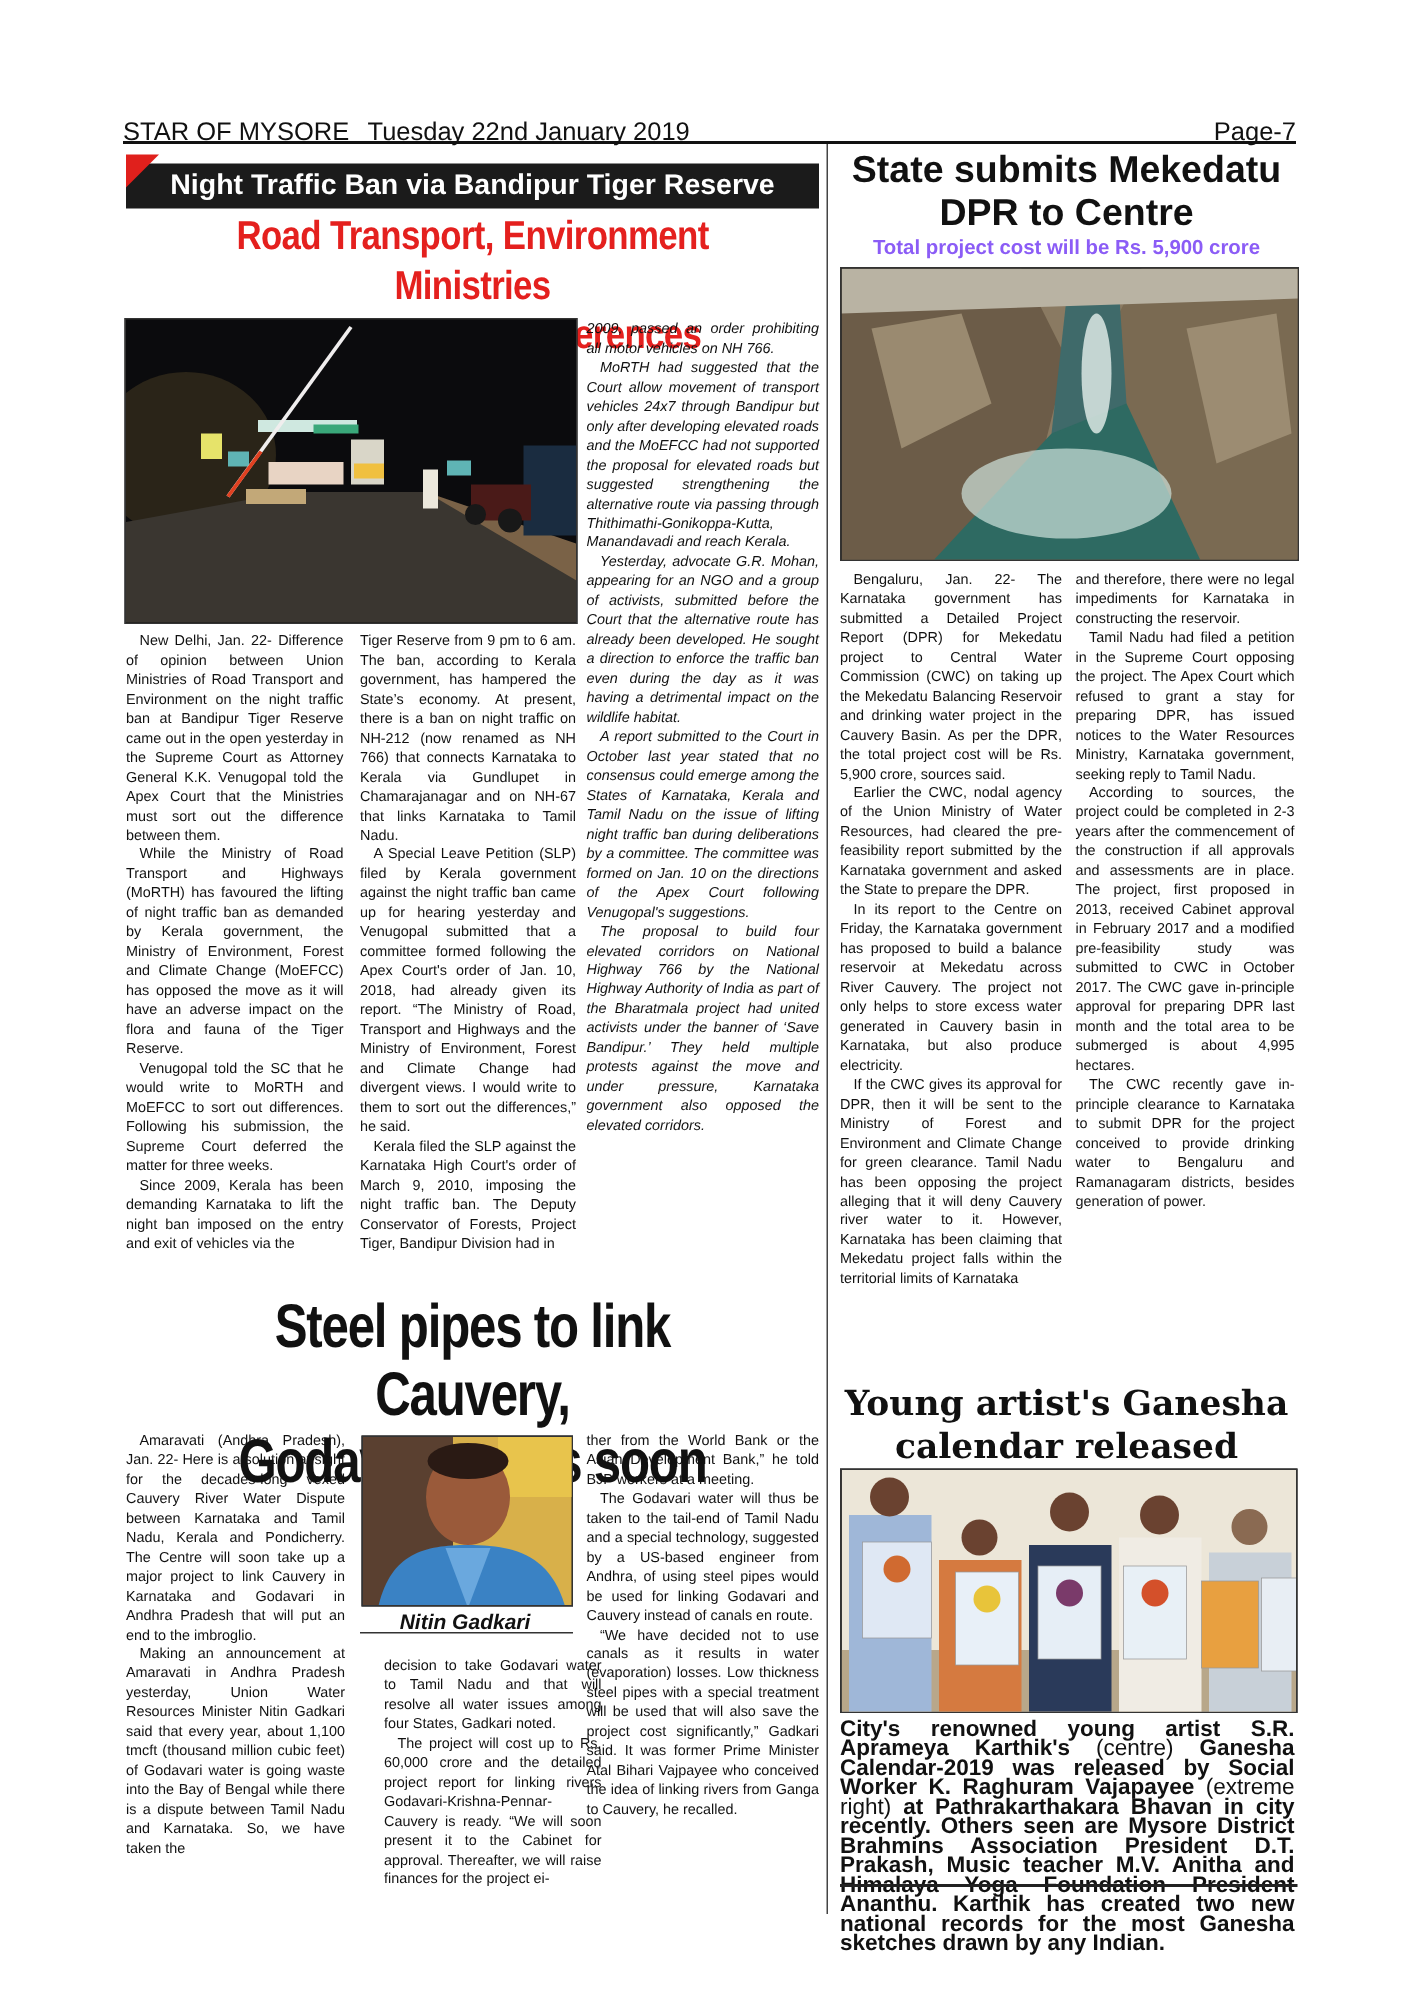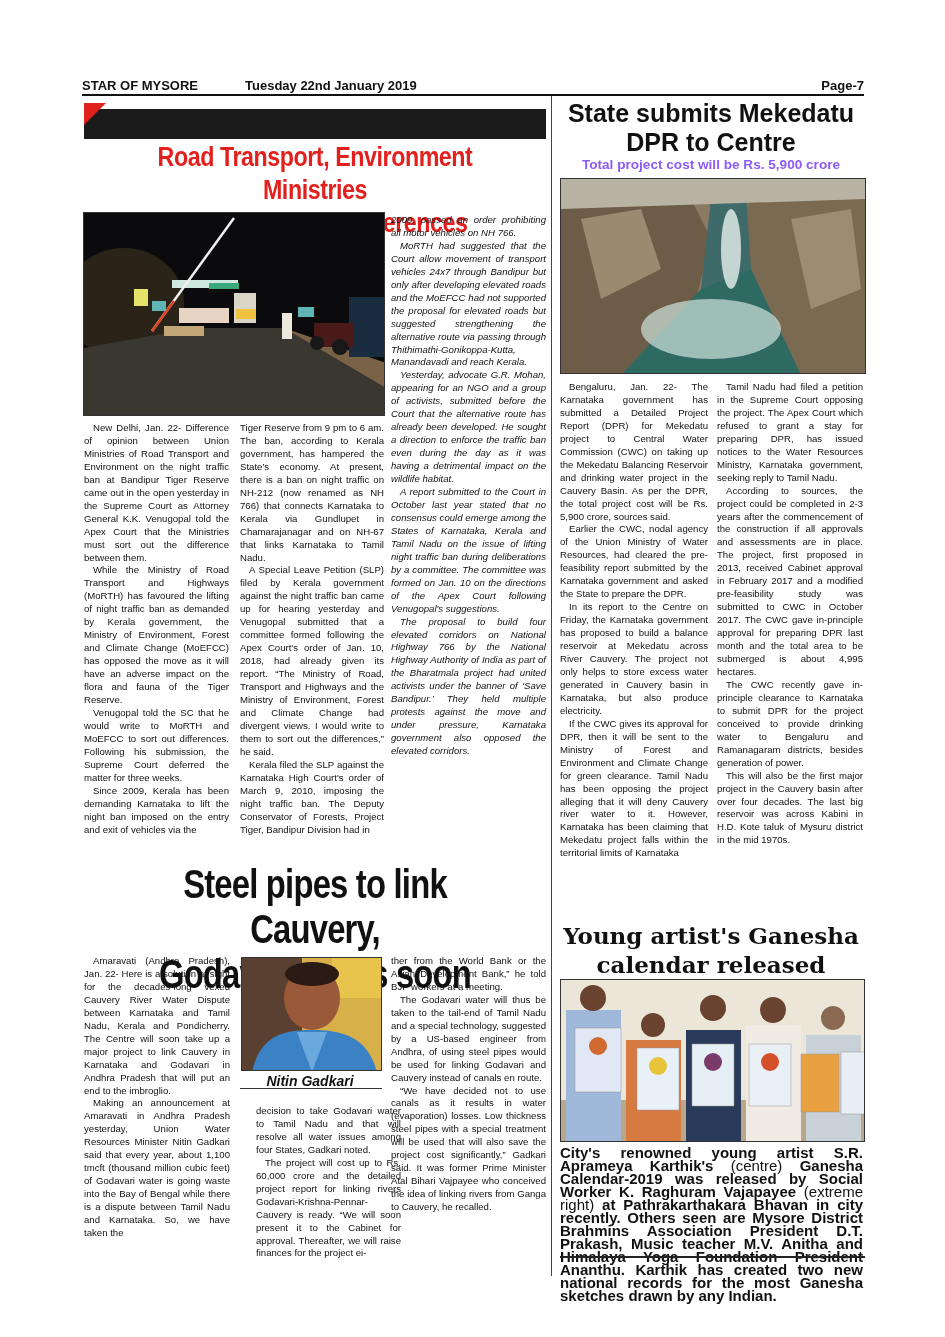--- a/index.html
+++ b/index.html
@@ -1,18 +1,18 @@
 <!DOCTYPE html>
 <html><head>
 <meta charset="utf-8">
 <style>
   html, body { margin: 0; padding: 0; background: #fff; }
   body { width: 945px; height: 1337px; position: relative; overflow: hidden; font-family: "Liberation Sans", sans-serif; color: #111; }
   .abs { position: absolute; }
-  .masthead { left: 82px; top: 76px; width: 782px; height: 18px; font-weight: bold; font-size: 13px; }
+  .masthead { left: 82px; top: 76px; width: 782px; height: 18px; font-weight: normal; font-size: 17px; }
   .masthead .paper { position: absolute; left: 0; top: 2px; }
   .masthead .date { position: absolute; left: 163px; top: 2px; }
   .masthead .page { position: absolute; right: 0; top: 2px; }
   .rule-top { left: 82px; top: 94px; width: 782px; height: 2px; background: #111; }
   .vrule { left: 551px; top: 96px; width: 1px; height: 1180px; background: #444; }
 
   .kicker { left: 84px; top: 109px; width: 462px; height: 30px; background: #1b1b1b; color: #fff; font-weight: bold; font-size: 19px; line-height: 30px; text-align: center; }
   .kicker .corner { position: absolute; left: 0; top: -6px; width: 0; height: 0; border-top: 22px solid #e0201c; border-right: 22px solid transparent; }
   .red-head { left: 82px; top: 141px; width: 466px; color: #e4201e; font-family: "Liberation Sans", sans-serif; font-weight: bold; font-size: 27px; line-height: 33px; text-align: center; transform: scaleX(0.86); transform-origin: center top; letter-spacing: -0.5px; }
 
@@ -38,20 +38,21 @@
 <div class="abs masthead">
   <span class="paper">STAR OF MYSORE</span>
   <span class="date">Tuesday 22nd January 2019</span>
   <span class="page">Page-7</span>
 </div>
 <div class="abs rule-top"></div>
 <div class="abs vrule"></div>
 
 <div class="abs kicker">
   <span class="corner"></span>
+  <span>Night Traffic Ban via Bandipur Tiger Reserve</span>
 </div>
 <div class="abs red-head">
   <div>Road Transport, Environment Ministries</div>
   <div>asked to sort out differences</div>
 </div>
 
 <div class="abs photo" style="left:83px; top:212px; width:302px; height:204px;">
   <svg width="302" height="204" viewBox="0 0 302 204">
     <rect width="302" height="204" fill="#0b0b0d"></rect>
     <ellipse cx="40" cy="90" rx="60" ry="55" fill="#2a2418"></ellipse>
@@ -116,24 +117,24 @@
   </svg>
 </div>
 
 <div class="abs col" style="left:560px; top:381px; width:148px;">
   <p>Bengaluru, Jan. 22- The Karnataka government has submitted a Detailed Project Report (DPR) for Mekedatu project to Central Water Commission (CWC) on taking up the Mekedatu Balancing Reservoir and drinking water project in the Cauvery Basin. As per the DPR, the total project cost will be Rs. 5,900 crore, sources said.</p>
   <p>Earlier the CWC, nodal agency of the Union Ministry of Water Resources, had cleared the pre-feasibility report submitted by the Karnataka government and asked the State to prepare the DPR.</p>
   <p>In its report to the Centre on Friday, the Karnataka government has proposed to build a balance reservoir at Mekedatu across River Cauvery. The project not only helps to store excess water generated in Cauvery basin in Karnataka, but also produce electricity.</p>
   <p>If the CWC gives its approval for DPR, then it will be sent to the Ministry of Forest and Environment and Climate Change for green clearance. Tamil Nadu has been opposing the project alleging that it will deny Cauvery river water to it. However, Karnataka has been claiming that Mekedatu project falls within the territorial limits of Karnataka</p>
 </div>
 <div class="abs col" style="left:717px; top:381px; width:146px;">
+  <p style="text-indent:0">and therefore, there were no legal impediments for Karnataka in constructing the reservoir.</p>
   <p>Tamil Nadu had filed a petition in the Supreme Court opposing the project. The Apex Court which refused to grant a stay for preparing DPR, has issued notices to the Water Resources Ministry, Karnataka government, seeking reply to Tamil Nadu.</p>
   <p>According to sources, the project could be completed in 2-3 years after the commencement of the construction if all approvals and assessments are in place. The project, first proposed in 2013, received Cabinet approval in February 2017 and a modified pre-feasibility study was submitted to CWC in October 2017. The CWC gave in-principle approval for preparing DPR last month and the total area to be submerged is about 4,995 hectares.</p>
   <p>The CWC recently gave in-principle clearance to Karnataka to submit DPR for the project conceived to provide drinking water to Bengaluru and Ramanagaram districts, besides generation of power.</p>
-  <p>This will also be the first major project in the Cauvery basin after over four decades. The last big reservoir was across Kabini in H.D. Kote taluk of Mysuru district in the mid 1970s.</p>
 </div>
 
 <div class="abs steel-head">
   <div>Steel pipes to link Cauvery,</div>
   <div>Godavari rivers soon</div>
 </div>
 
 <div class="abs col" style="left:84px; top:955px; width:146px;">
   <p>Amaravati (Andhra Pradesh), Jan. 22- Here is a solution at sight for the decades-long vexed Cauvery River Water Dispute between Karnataka and Tamil Nadu, Kerala and Pondicherry. The Centre will soon take up a major project to link Cauvery in Karnataka and Godavari in Andhra Pradesh that will put an end to the imbroglio.</p>
   <p>Making an announcement at Amaravati in Andhra Pradesh yesterday, Union Water Resources Minister Nitin Gadkari said that every year, about 1,100 tmcft (thousand million cubic feet) of Godavari water is going waste into the Bay of Bengal while there is a dispute between Tamil Nadu and Karnataka. So, we have taken the</p>

